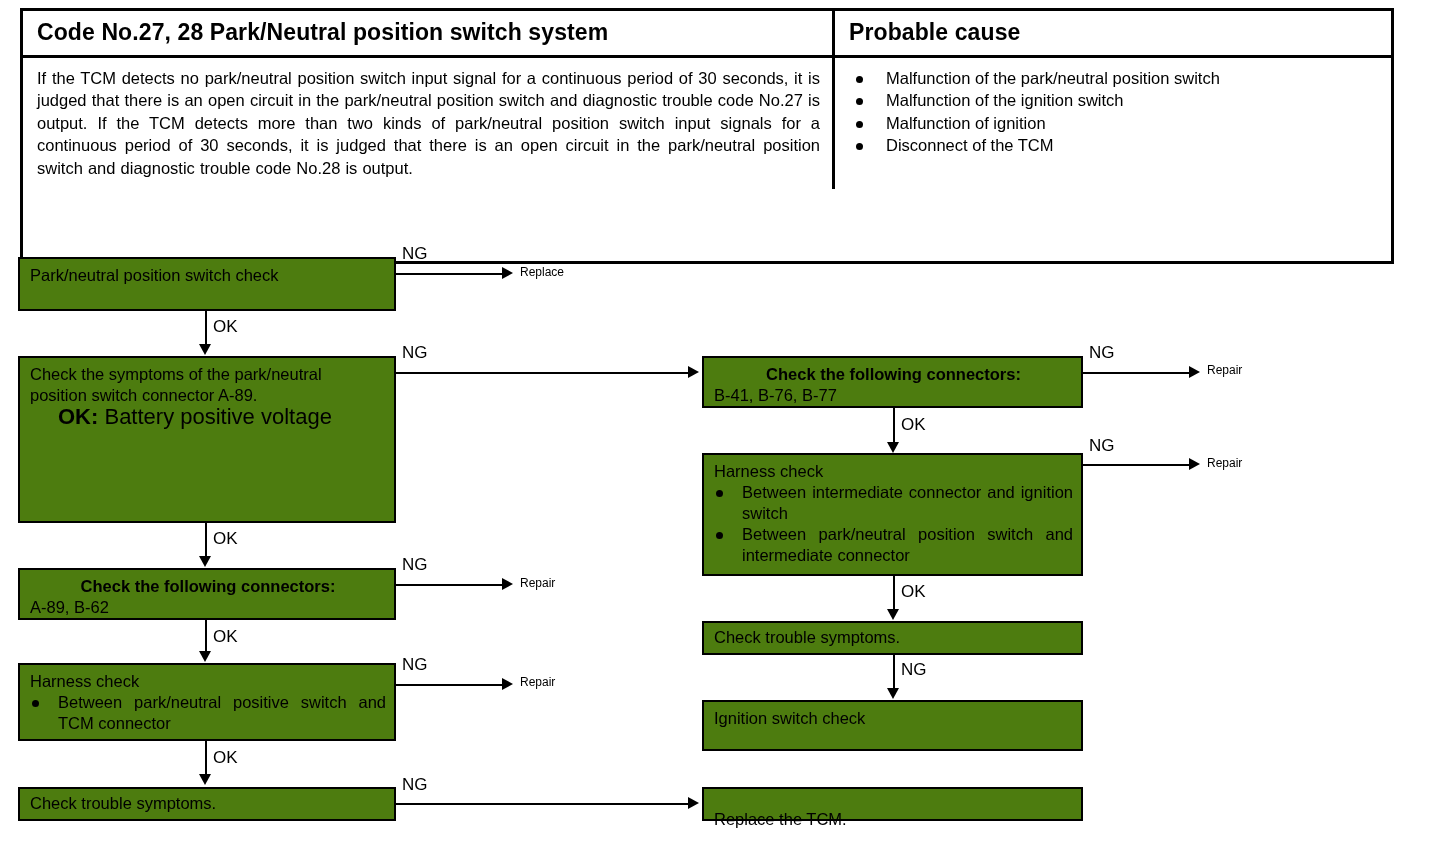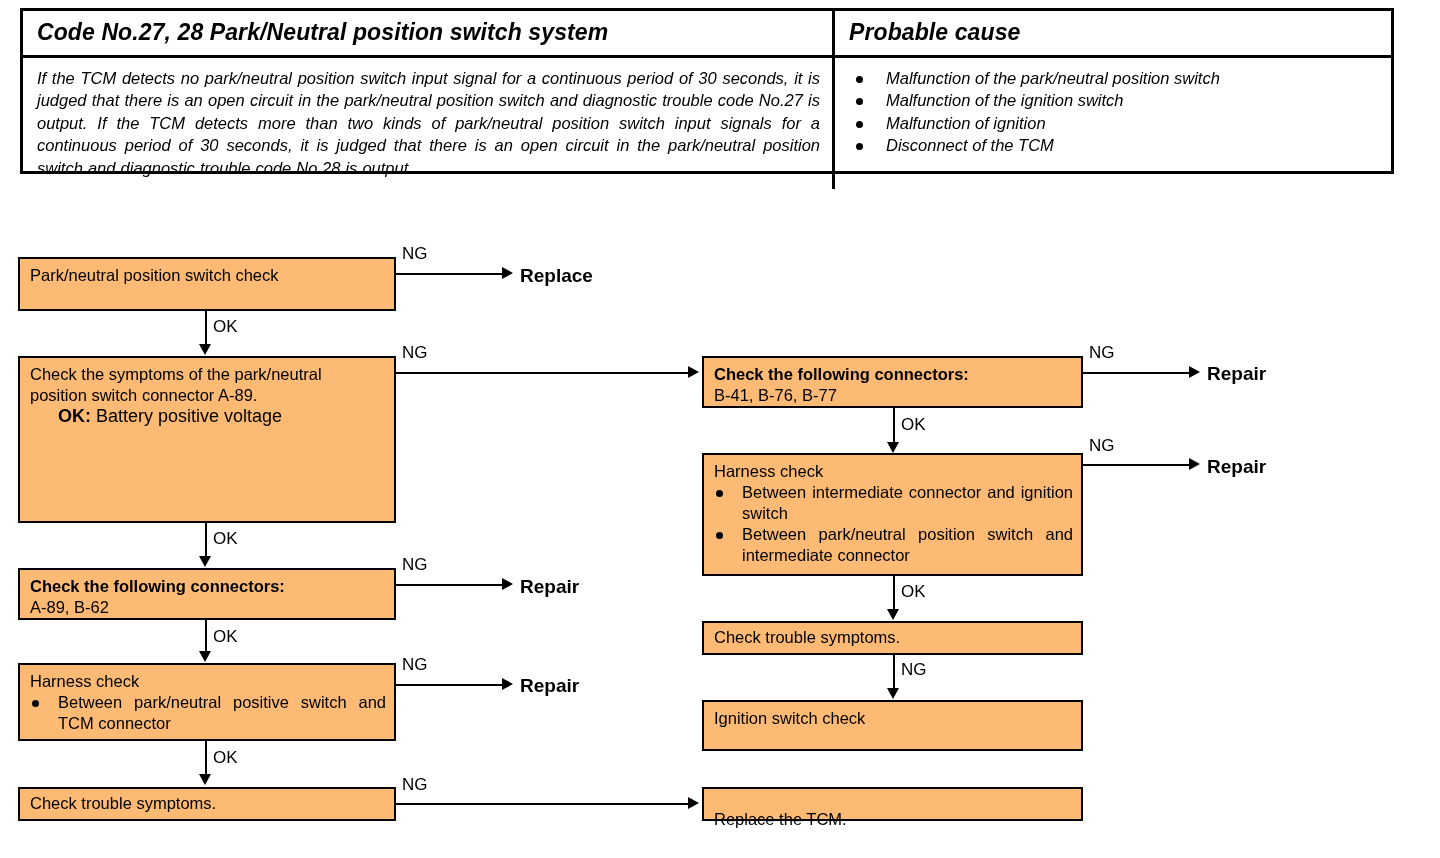--- a/index.html
+++ b/index.html
@@ -3,22 +3,22 @@
 <meta charset="utf-8">
 <style>
   html,body{margin:0;padding:0;background:#ffffff;}
   body{
     width:1440px;height:858px;position:relative;overflow:hidden;
     font-family:"Liberation Sans","DejaVu Sans",sans-serif;
     color:#000;
   }
   
   .hdr-table{
-    position:absolute;left:20px;top:8px;width:1374px;height:166px;
-    border:3px solid #000;box-sizing:border-box;font-style:italic;
+    position:absolute;left:20px;top:8px;width:1374px;height:256px;
+    border:3px solid #000;box-sizing:border-box;
   }
   .hdr-row{display:flex;width:100%;}
   .hdr-row.top{border-bottom:3px solid #000;}
   .hdr-cell-l{width:812px;box-sizing:border-box;border-right:3px solid #000;}
   .hdr-cell-r{flex:1;box-sizing:border-box;}
   .hdr-title{
     font-size:23px;font-weight:bold;letter-spacing:.1px;
     padding:8px 0 9px 14px;white-space:nowrap;
   }
   .hdr-body-l{padding:9px 12px 10px 14px;}
@@ -34,54 +34,54 @@
   }
   .cause-list li::before{
     content:"";position:absolute;left:7px;top:9px;
     width:7px;height:7px;border-radius:50%;background:#000;
   }
 
   
   .flow{position:absolute;left:0;top:0;width:1440px;height:858px;}
   .fbox{
     position:absolute;box-sizing:border-box;
-    border:2.5px solid #000;background:#fdba74;
+    border:2.5px solid #000;background:#4d7c0f;
   }
   .fbox .inner{padding:6px 8px 4px 10px;}
   .ftitle{font-size:16.5px;line-height:21px;white-space:nowrap;}
-  .ftitle.bold{font-weight:bold;}
+  .ftitle.bold{font-weight:bold;text-align:center;}
   .fsub{font-size:16.5px;line-height:21px;white-space:nowrap;}
   .fpara{font-size:16.5px;line-height:21px;}
   .blist{list-style:none;margin:0;padding:0;}
   .blist li{
     font-size:16.5px;line-height:21px;position:relative;
     padding-left:28px;text-align:justify;text-justify:inter-word;
   }
   .blist li::before{
     content:"";position:absolute;left:2px;top:8px;
     width:7px;height:7px;border-radius:50%;background:#000;
   }
-  .okline{font-size:18px;line-height:21px;padding-left:28px;}
+  .okline{font-size:22px;line-height:21px;padding-left:28px;}
   .okline b{font-weight:bold;}
 
   
   .hline{position:absolute;height:0;border-top:2.5px solid #000;}
   .vline{position:absolute;width:0;border-left:2.5px solid #000;}
   .arrow-r{
     position:absolute;width:0;height:0;
     border-top:6px solid transparent;border-bottom:6px solid transparent;
     border-left:11px solid #000;
   }
   .arrow-d{
     position:absolute;width:0;height:0;
     border-left:6px solid transparent;border-right:6px solid transparent;
     border-top:11px solid #000;
   }
   .lbl{position:absolute;font-size:17px;line-height:17px;white-space:nowrap;}
-  .term{position:absolute;font-size:19px;font-weight:bold;white-space:nowrap;}
+  .term{position:absolute;font-size:12px;font-weight:normal;white-space:nowrap;}
 </style>
 </head>
 <body>
 
 <div class="hdr-table">
   <div class="hdr-row top">
     <div class="hdr-cell-l">
       <div class="hdr-title">Code No.27, 28 Park/Neutral position switch system</div>
     </div>
     <div class="hdr-cell-r">

